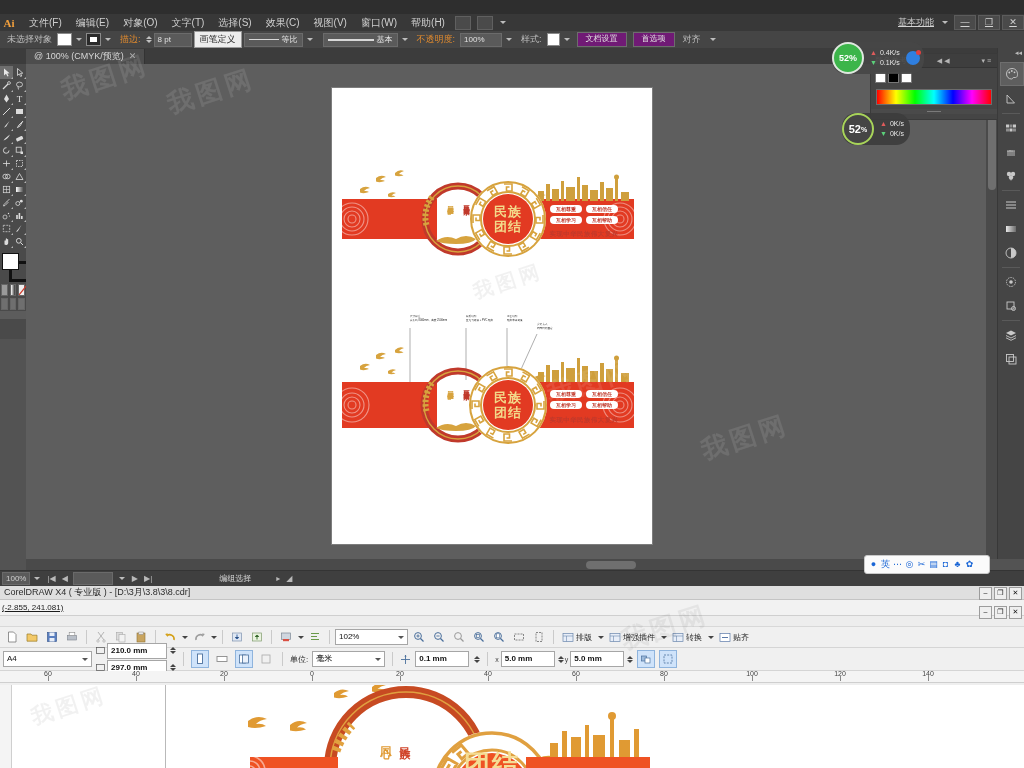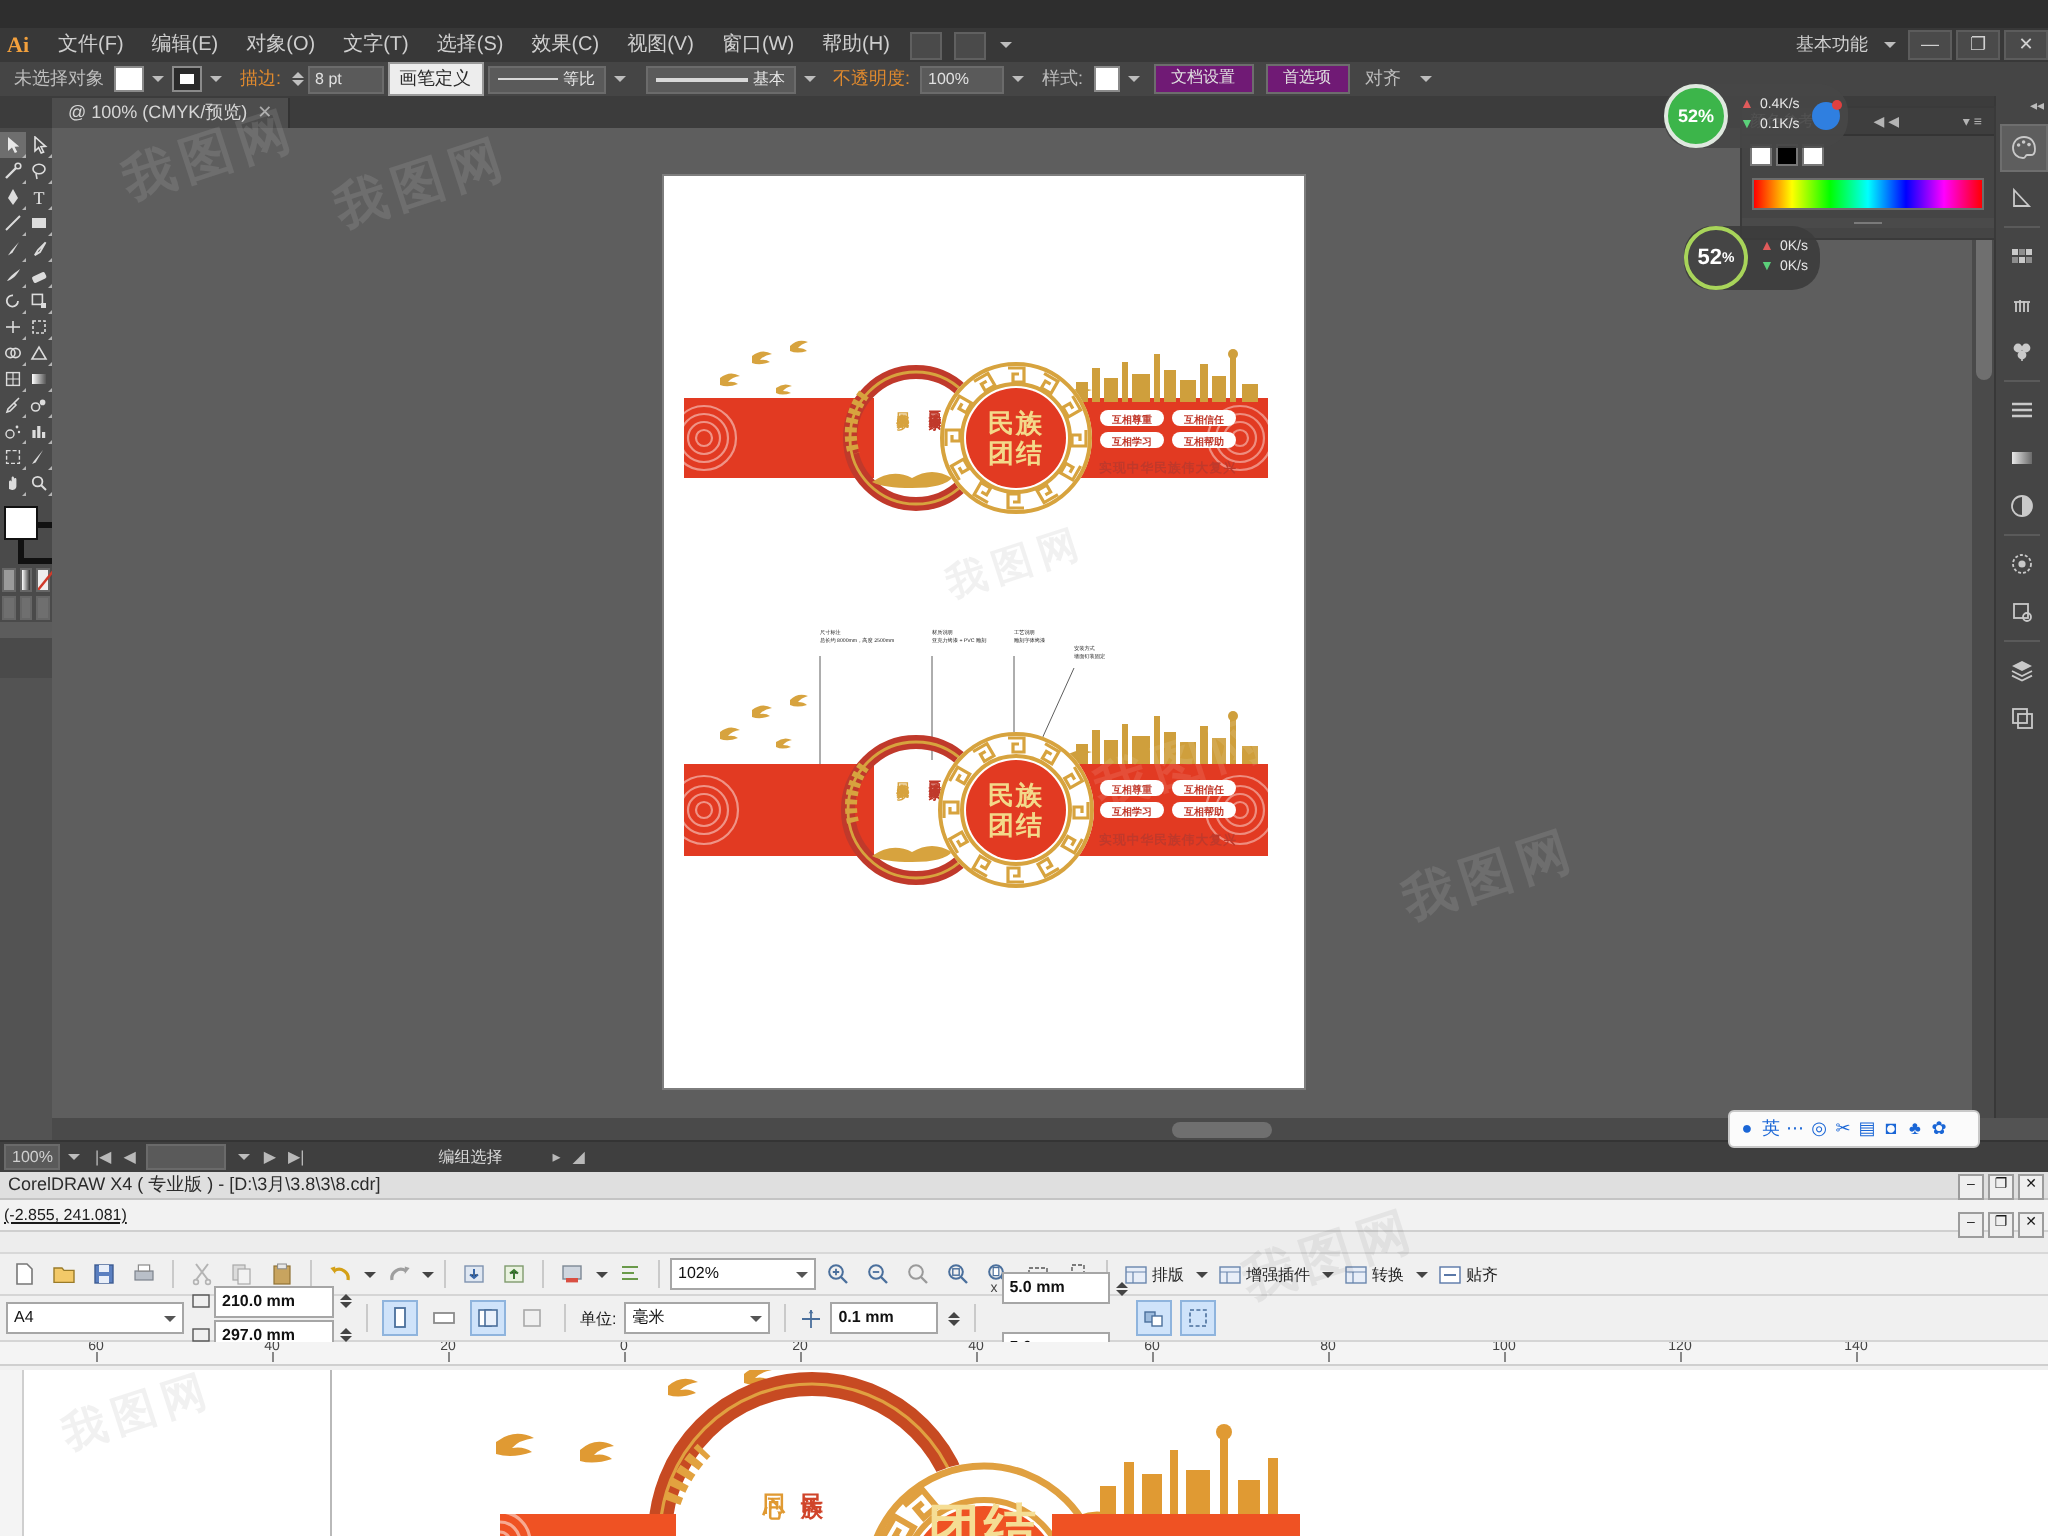--- a/index.html
+++ b/index.html
@@ -11,21 +11,21 @@
     -webkit-font-smoothing:antialiased;
   }
   .app{position:relative;width:1024px;height:768px;}
 
   
   .ai{position:absolute;left:0;top:0;width:1024px;height:586px;background:#535353;overflow:hidden;}
 
   .ai-menubar{position:absolute;left:0;top:14px;width:1024px;height:17px;background:#383838;display:flex;align-items:center;}
   .ai-logo{width:14px;height:14px;margin-left:2px;margin-right:6px;color:#f2a03d;font-weight:bold;font-size:11px;text-align:center;line-height:14px;font-family:"Liberation Serif",serif;}
   .menu-item{padding:0 7px;height:17px;line-height:17px;font-size:10px;color:#cfcfcf;white-space:nowrap;cursor:default;}
-  .mb-right{margin-left:auto;display:flex;align-items:center;height:17px;}
+  .mb-right{margin-left:auto;display:flex;align-items:center;height:17px;text-decoration:underline;}
   .mb-icon{width:14px;height:12px;background:#4a4a4a;border:1px solid #606060;margin:0 3px;display:inline-block;}
   .ws-label{font-size:9px;color:#cfcfcf;padding:0 4px;}
   .wbtn{width:20px;height:13px;background:#4a4a4a;border:1px solid #5c5c5c;margin-left:2px;color:#d0d0d0;font-size:9px;line-height:12px;text-align:center;}
 
   .ai-titlebar{position:absolute;left:0;top:0;width:1024px;height:14px;background:#2e2e2e;}
 
   .ai-control{position:absolute;left:0;top:31px;width:1024px;height:17px;background:#454545;border-bottom:1px solid #3a3a3a;display:flex;align-items:center;padding-left:2px;}
   .cb-label{font-size:9px;color:#bdbdbd;padding:0 5px;white-space:nowrap;}
   .cb-label.warn{color:#e08a2e;}
   .swatch{width:13px;height:11px;border:1px solid #8a8a8a;background:#fff;}
@@ -1061,21 +1061,21 @@
       <svg width="11" height="11" viewBox="0 0 11 11">
           <path d="M5.5 1 L5.5 10 M1 5.5 L10 5.5" stroke="#4a6f9c" stroke-width="0.9"></path>
           <path d="M5.5 1 L4.3 2.6 L6.7 2.6 Z" fill="#4a6f9c"></path>
         </svg>
       <span class="cfield w46">0.1 mm</span>
       <span class="stk">
           <i class="u"></i>
           <i class="d"></i>
         </span>
       <div class="csep"></div>
-      <div style="display:flex;flex-direction:column;gap:14px">
+      <div style="display:flex;gap:1px">
         <div style="display:flex;align-items:center;gap:2px">
           <span style="font-size:7px;color:#444">x</span>
           <span class="cfield w46">5.0 mm</span>
           <span class="stk">
               <i class="u"></i>
               <i class="d"></i>
             </span>
         </div>
         <div style="display:flex;align-items:center;gap:2px">
           <span style="font-size:7px;color:#444">y</span>

